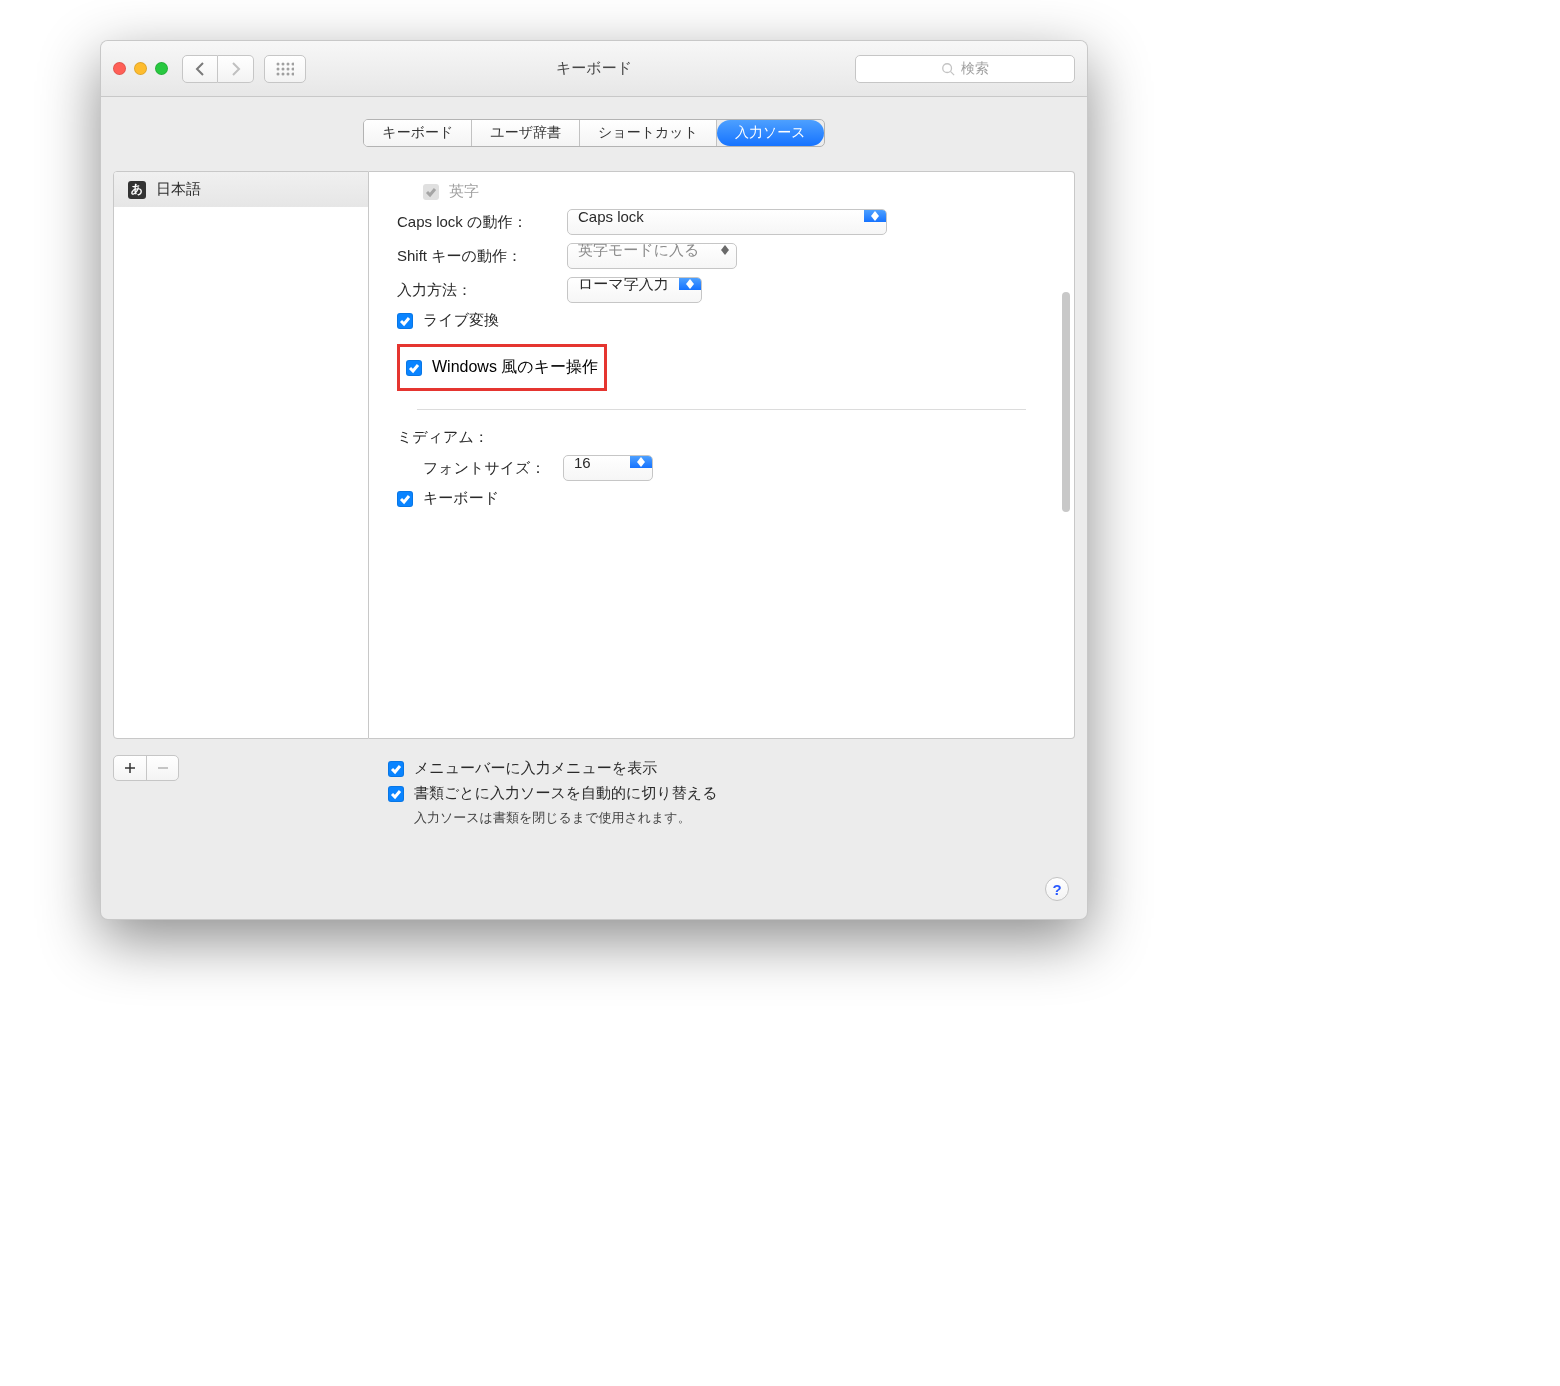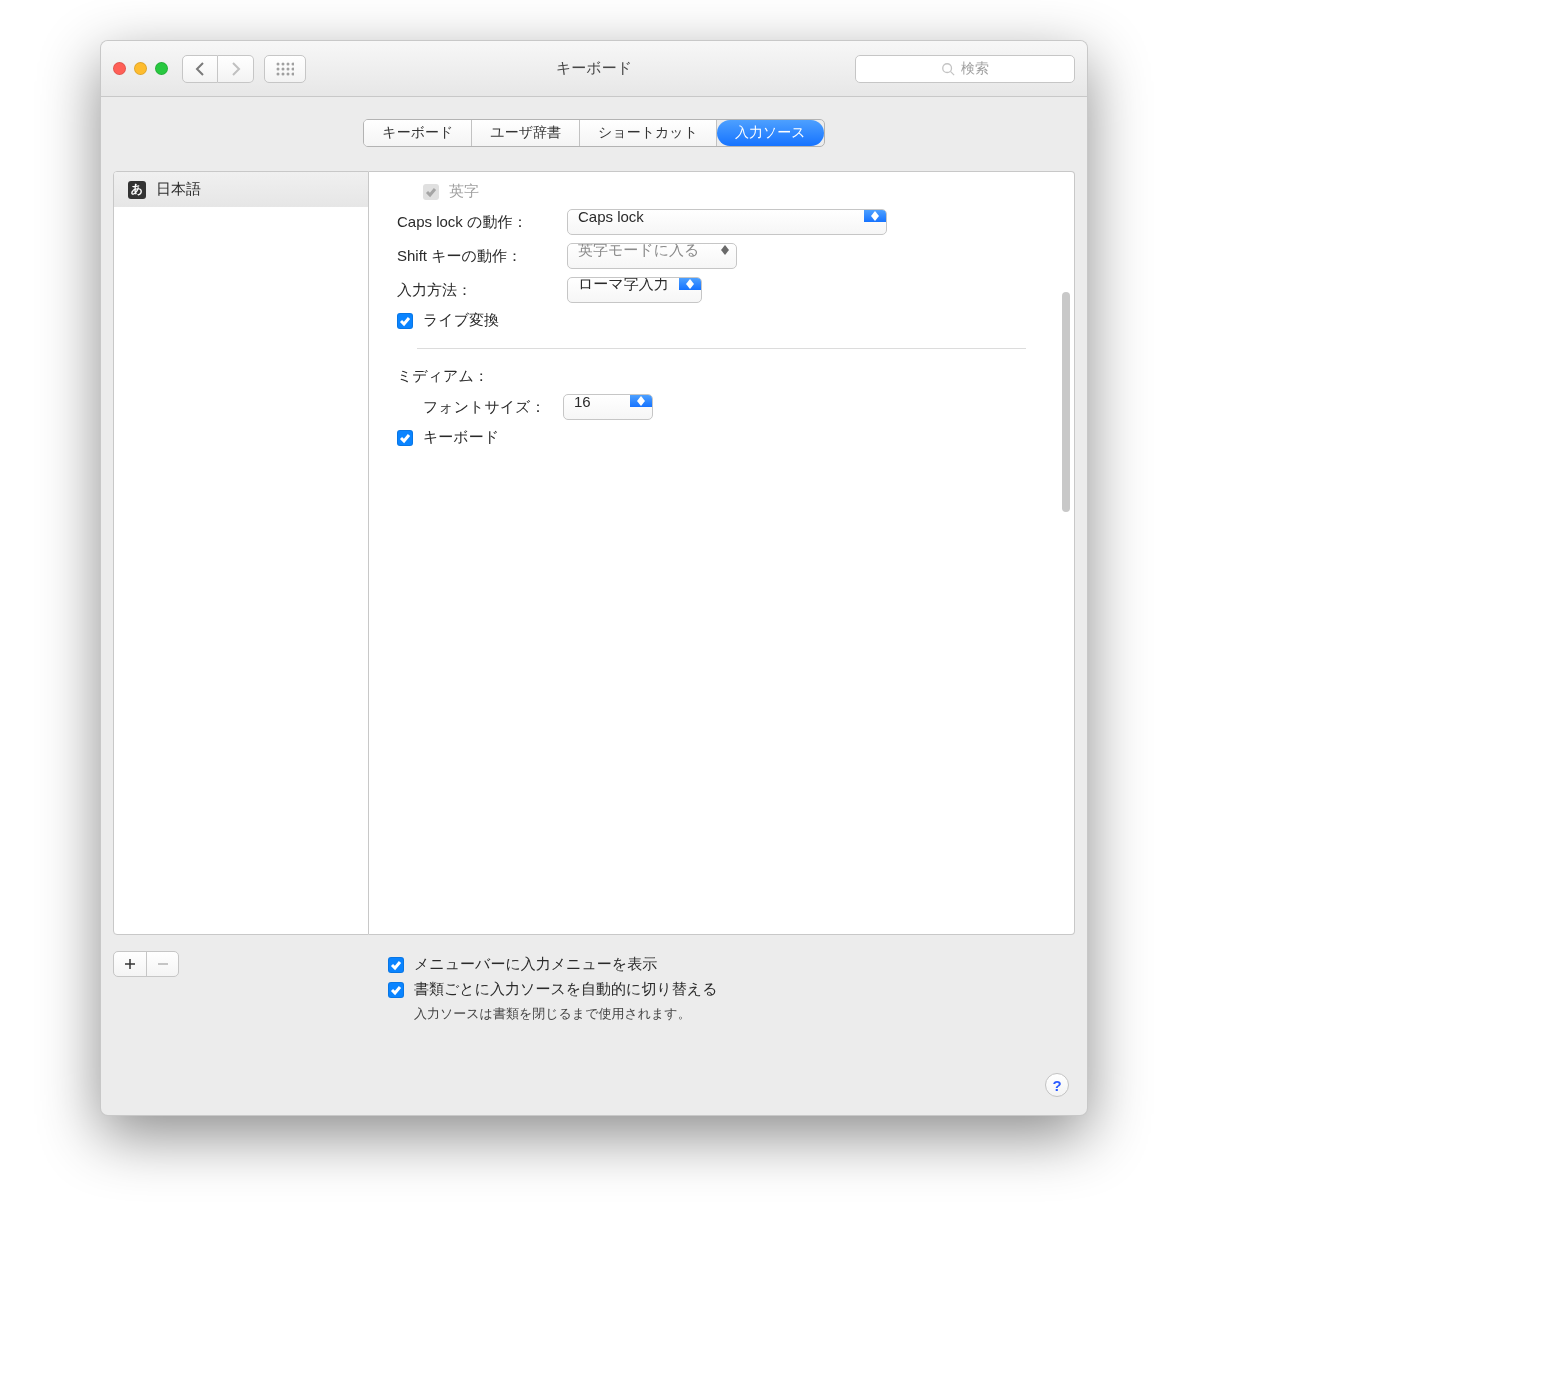--- a/index.html
+++ b/index.html
@@ -1,19 +1,19 @@
 <!DOCTYPE html>
 <html><head>
 <meta charset="utf-8">
 <style>
 * { box-sizing: border-box; margin: 0; padding: 0; font-family: -apple-system, "Helvetica Neue", Arial, sans-serif; }
 body { background: #fff; width: 1560px; height: 1386px; position: relative; }
 
 .window {
-  position: absolute; left: 100px; top: 40px; width: 988px; height: 1076px;
+  position: absolute; left: 100px; top: 40px; width: 988px; height: 880px;
   background: #ececec; border-radius: 8px; box-shadow: 0 20px 60px rgba(0,0,0,0.45);
   overflow: hidden; border: 1px solid rgba(0,0,0,0.15);
 }
 
 
 .titlebar {
   height: 56px; background: linear-gradient(#f7f7f7, #e7e7e7);
   border-bottom: 1px solid #c8c8c8; display: flex; align-items: center;
   position: relative; padding: 0 12px;
 }
@@ -274,20 +274,28 @@
 
         <div class="row">
           <span class="checkbox on">
             <svg viewBox="0 0 12 12">
                 <polyline points="2,6 5,9 10,3"></polyline>
               </svg>
           </span>
           <span>ライブ変換</span>
         </div>
 
+        <div class="red-box" style="margin-top:6px;">
+          <span class="checkbox on">
+            <svg viewBox="0 0 12 12">
+                <polyline points="2,6 5,9 10,3"></polyline>
+              </svg>
+          </span>
+          <span>Windows 風のキー操作</span>
+        </div>
 
         <div class="hr"></div>
 
         <div style="font-size:15px;color:#2a2a2a;margin-bottom:8px;">ミディアム：</div>
 
 
         <div class="row indent">
           <span class="lab" style="min-width:140px;">フォントサイズ：</span>
           <span class="sel" style="width:90px;">
             <span>16</span>

